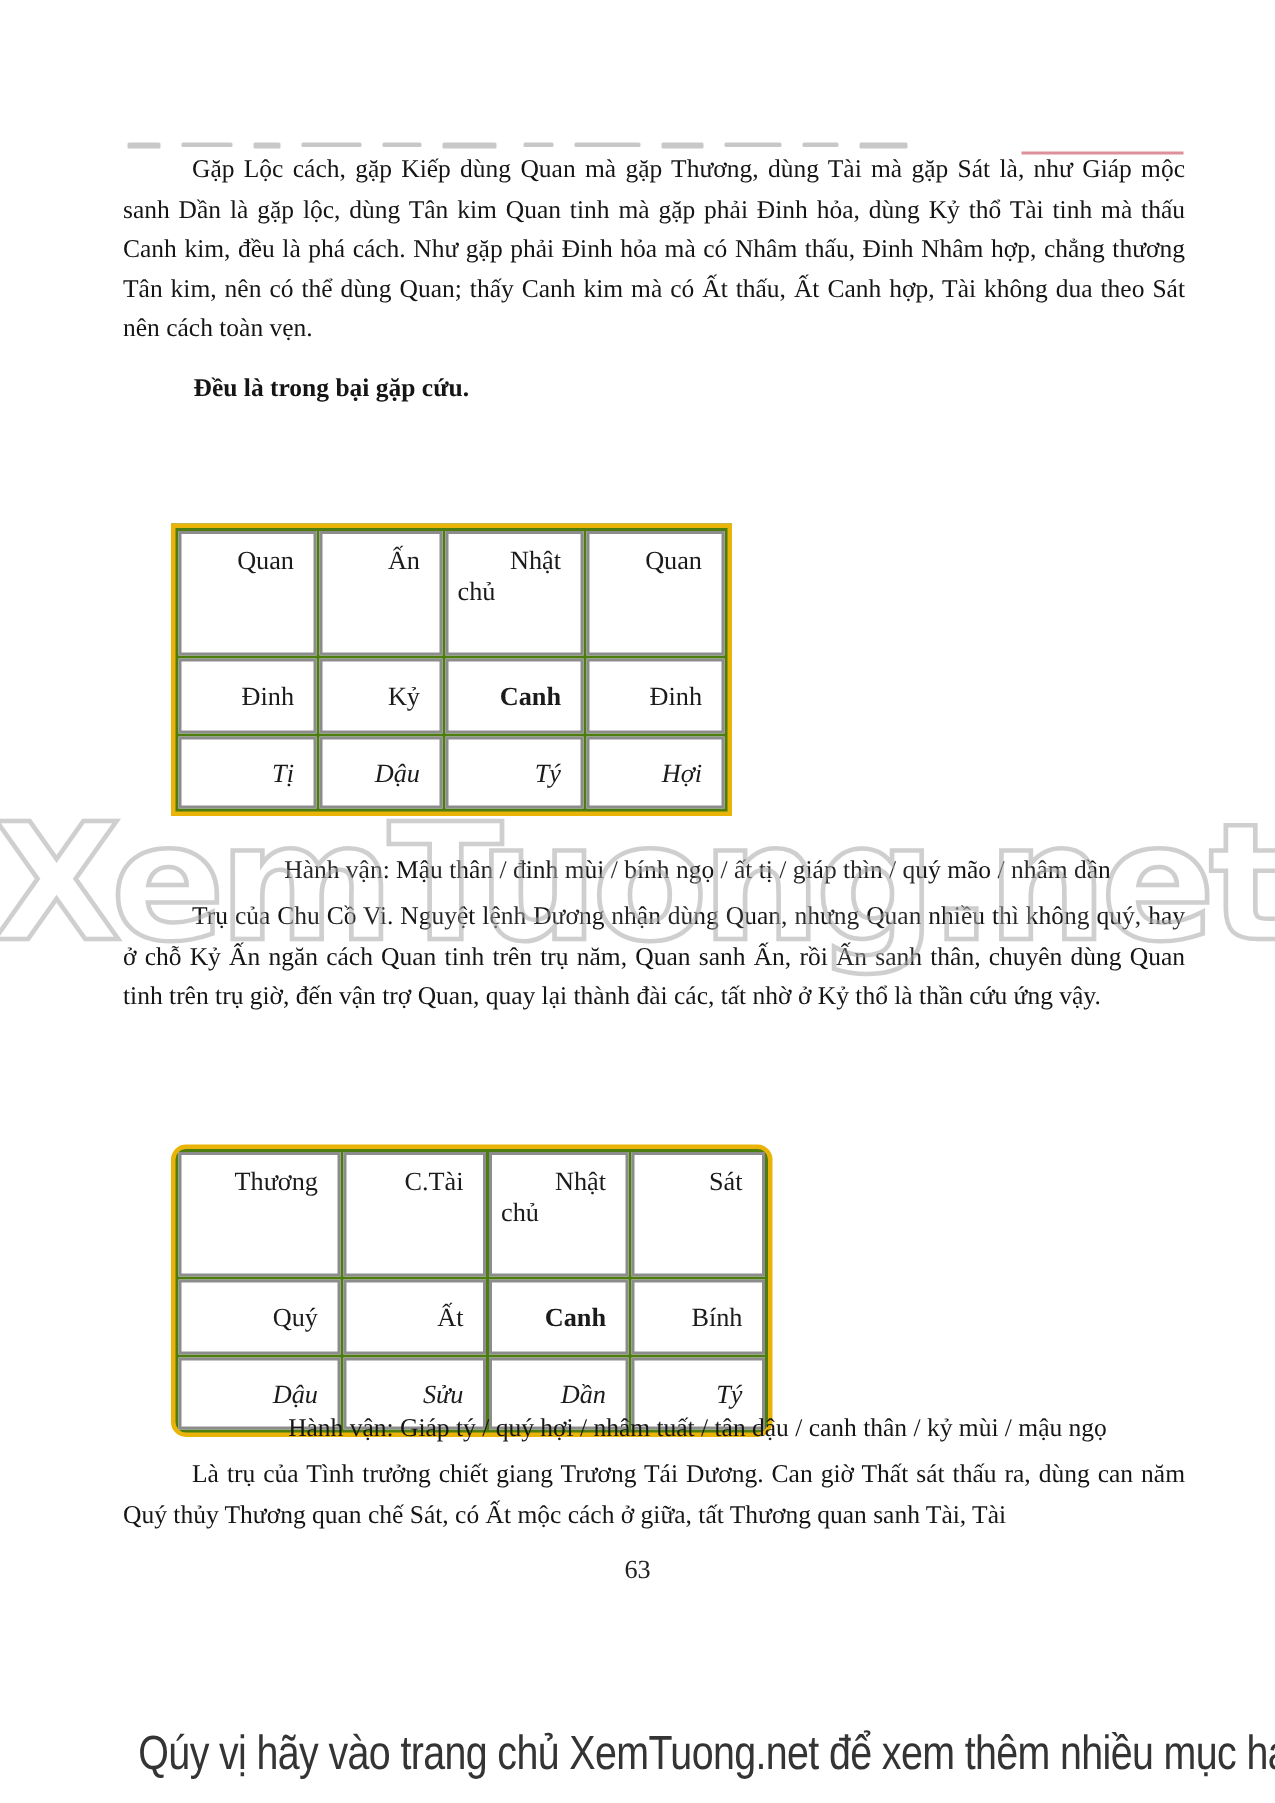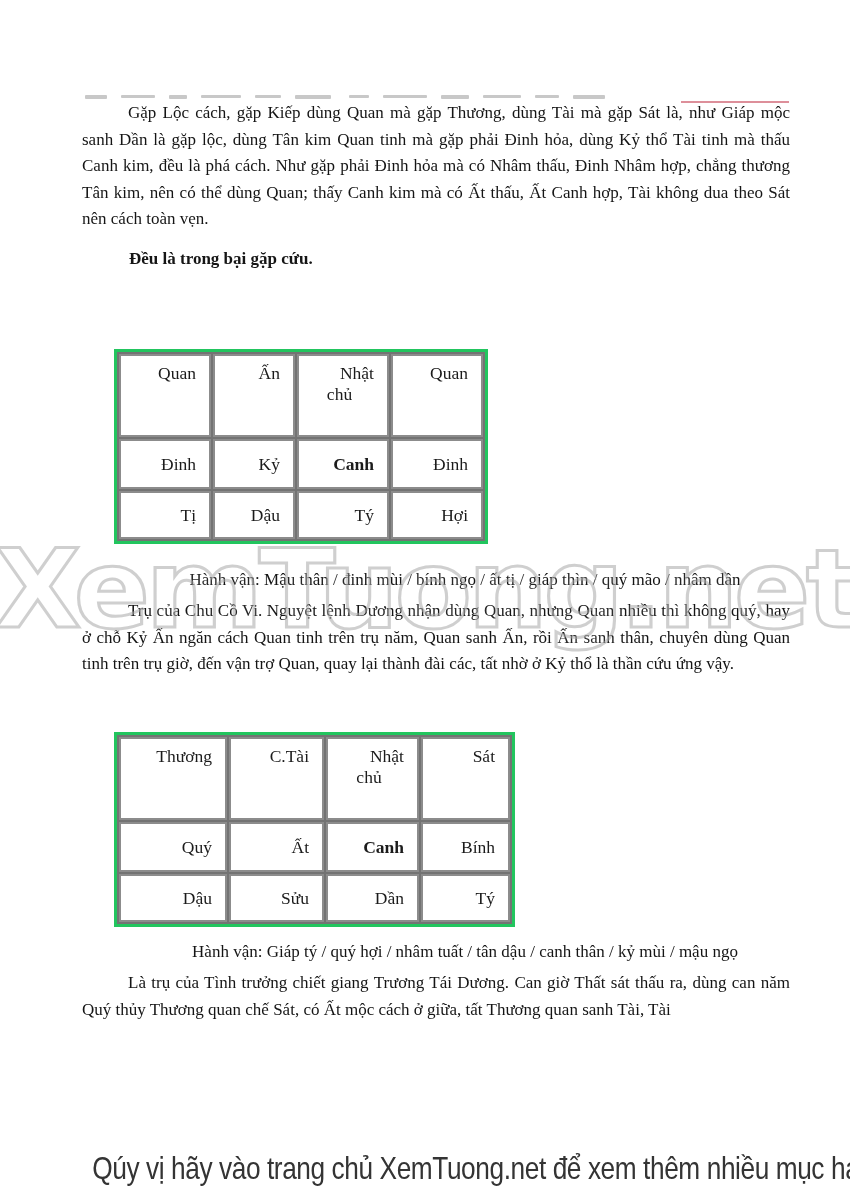--- a/index.html
+++ b/index.html
@@ -39,38 +39,38 @@
   .fragments span:nth-child(9){width:28px;height:4px;}
   .fragments span:nth-child(10){width:38px;}
   .fragments span:nth-child(11){width:24px;}
   .fragments span:nth-child(12){width:32px;height:4px;}
   .accent-line{position:absolute;top:101px;left:681px;width:108px;height:2px;background:#dd8f9a;}
 
   
   table.pillars{
     position:absolute;left:114px;
     border-collapse:separate;border-spacing:2px;
-    border:3px solid #22c55e;background:#737373;
+    border:3px solid #eab308;background:#4d7c0f;
     table-layout:fixed;
   }
   table.pillars td{
     border:2px solid #8c8c8c;
     font-size:17.5px;
     text-align:right;
     padding:0 13px 0 6px;
     background:#ffffff;
     color:#1b1b1b;
   }
   table.pillars tr.r1 td{height:72px;vertical-align:top;padding-top:7px;}
   table.pillars tr.r2 td{height:46px;vertical-align:middle;}
-  table.pillars tr.r3 td{height:44px;vertical-align:middle;}
-  td .wrap2{text-align:center;padding-left:0;}
+  table.pillars tr.r3 td{height:44px;vertical-align:middle;font-style:italic;}
+  td .wrap2{text-align:left;padding-left:0;}
   td.daymaster{font-weight:bold;}
   #table1{top:349px;}
-  #table2{top:732px;}
+  #table2{top:763px;border-radius:10px;}
   #table1 col.c1{width:92px}#table1 col.c2{width:82px}#table1 col.c3{width:92px}#table1 col.c4{width:92px}
   #table2 col.c1{width:108px}#table2 col.c2{width:95px}#table2 col.c3{width:93px}#table2 col.c4{width:89px}
 
   
   .watermark{
     position:absolute;top:534px;left:0;width:850px;
     text-align:center;
     font-family:"DejaVu Sans","Liberation Sans",sans-serif;
     font-weight:bold;
     font-size:108px;line-height:112px;
@@ -182,18 +182,19 @@
     </tr>
   </tbody>
     </table>
 
   <div class="textblock single-line" style="top:939px;">Hành vận: Giáp tý / quý hợi / nhâm tuất / tân dậu / canh thân / kỷ mùi / mậu ngọ</div>
 
   <div class="textblock indent" style="top:970px;">Là trụ của Tình trưởng chiết giang Trương Tái Dương. Can giờ Thất sát thấu ra, dùng can năm Quý thủy Thương quan chế Sát, có Ất mộc cách ở giữa, tất Thương quan sanh Tài, Tài</div>
 
   <div class="watermark">XemTuong.net</div>
 
+  <div class="pageno">63</div>
 
   <div class="footer">
     <span>Qúy vị hãy vào trang chủ XemTuong.net để xem thêm nhiều mục hay khác</span>
   </div>
 
 </div>
 
 </body></html>

